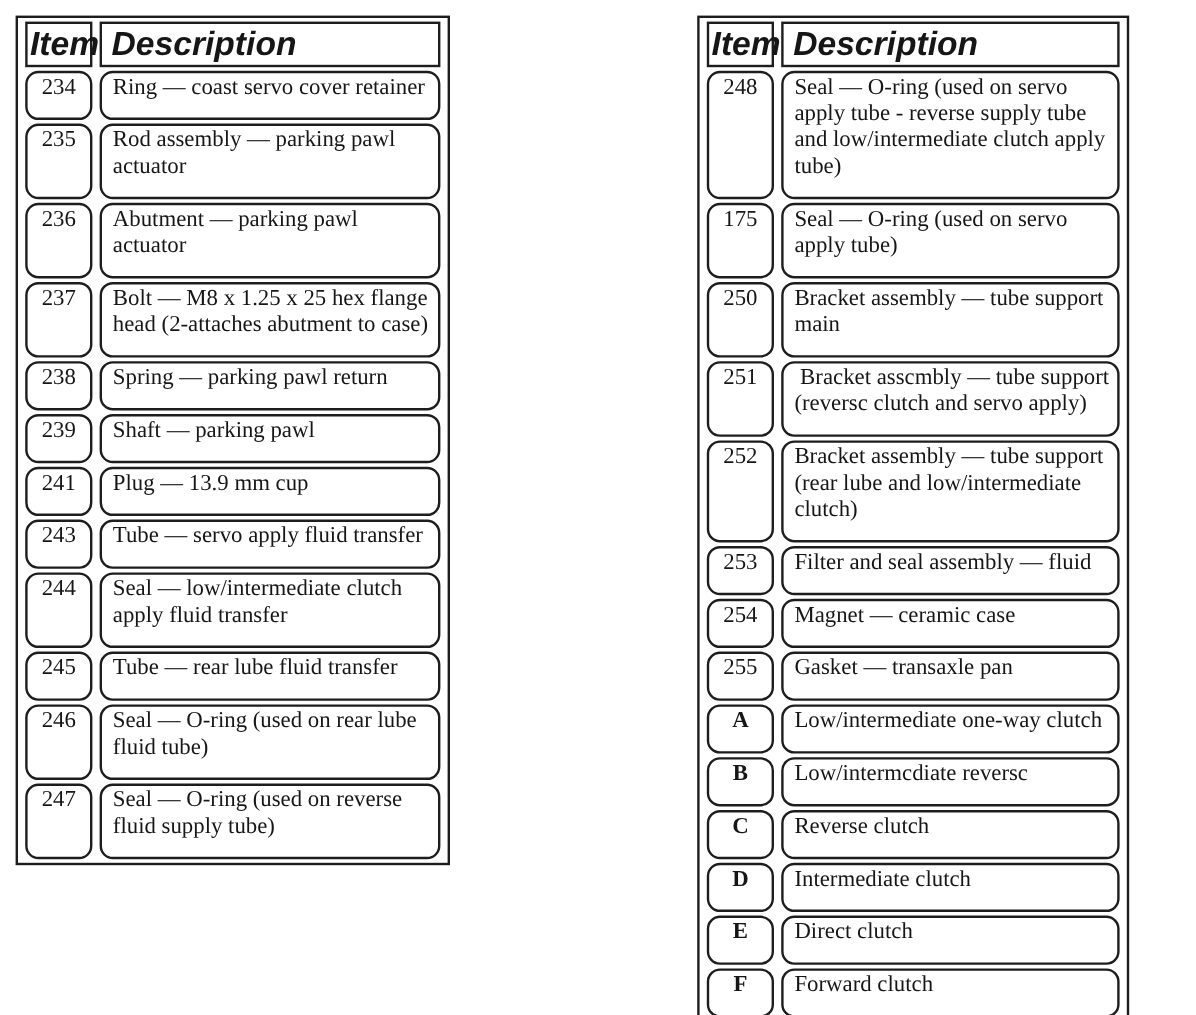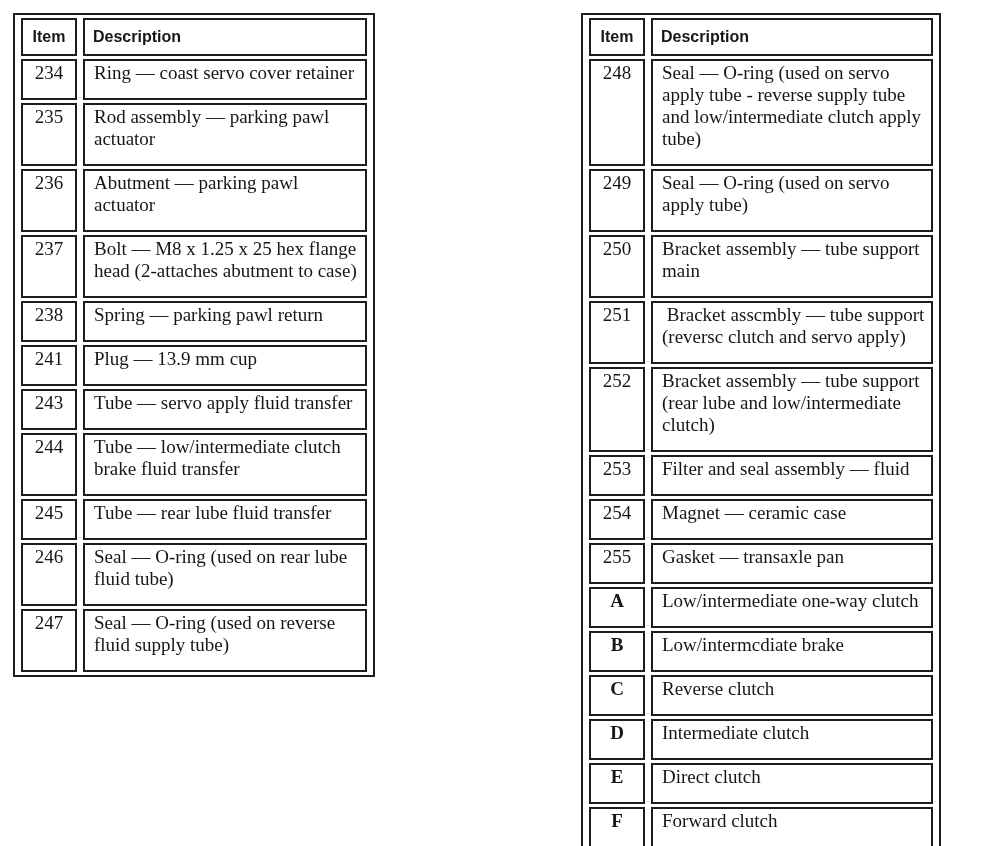--- a/index.html
+++ b/index.html
@@ -33,31 +33,33 @@
   col.item-col { width: 56px; }
 
   th, td {
     border: 2px solid #1d1d1d;
     vertical-align: top;
     background: #ffffff;
   }
   th {
     font-family: "Liberation Sans", sans-serif;
     font-weight: bold;
-    font-size: 16px;
+    font-size: 28px;
     line-height: 27px;
     padding: 3px 4px 4px 4px;
     text-align: left;
+    font-style: italic;
   }
   th.item-cell { text-align: center; padding-left: 2px; padding-right: 2px; }
   th.desc-cell { padding-left: 8px; }
 
   td {
     font-size: 19px;
     line-height: 22px;
+    border-radius: 11px;
   }
   td.item-cell {
     text-align: center;
     padding: 1px 2px 2px 2px;
   }
   td.item-cell.letter { font-weight: bold; }
   td.desc-cell {
     padding: 1px 5px 14px 9px;
     white-space: pre-wrap;
   }
@@ -94,30 +96,34 @@
           </tr>
           <tr>
             <td class="item-cell">237</td>
             <td class="desc-cell">Bolt — M8 x 1.25 x 25 hex flange head (2-attaches abutment to case)</td>
           </tr>
           <tr>
             <td class="item-cell">238</td>
             <td class="desc-cell">Spring — parking pawl return</td>
           </tr>
           <tr>
+            <td class="item-cell">239</td>
+            <td class="desc-cell">Shaft — parking pawl</td>
+          </tr>
+          <tr>
             <td class="item-cell">241</td>
             <td class="desc-cell">Plug — 13.9 mm cup</td>
           </tr>
           <tr>
             <td class="item-cell">243</td>
             <td class="desc-cell">Tube — servo apply fluid transfer</td>
           </tr>
           <tr>
             <td class="item-cell">244</td>
-            <td class="desc-cell">Tube — low/intermediate clutch brake fluid transfer</td>
+            <td class="desc-cell">Seal — low/intermediate clutch apply fluid transfer</td>
           </tr>
           <tr>
             <td class="item-cell">245</td>
             <td class="desc-cell">Tube — rear lube fluid transfer</td>
           </tr>
           <tr>
             <td class="item-cell">246</td>
             <td class="desc-cell">Seal — O-ring (used on rear lube fluid tube)</td>
           </tr>
           <tr>
@@ -139,21 +145,21 @@
           <th class="item-cell">Item</th>
           <th class="desc-cell">Description</th>
         </tr>
       </thead>
       <tbody>
           <tr>
             <td class="item-cell">248</td>
             <td class="desc-cell">Seal — O-ring (used on servo apply tube - reverse supply tube and low/intermediate clutch apply tube)</td>
           </tr>
           <tr>
-            <td class="item-cell">249</td>
+            <td class="item-cell">175</td>
             <td class="desc-cell">Seal — O-ring (used on servo apply tube)</td>
           </tr>
           <tr>
             <td class="item-cell">250</td>
             <td class="desc-cell">Bracket assembly — tube support main</td>
           </tr>
           <tr>
             <td class="item-cell">251</td>
             <td class="desc-cell"> Bracket asscmbly — tube support (reversc clutch and servo apply)</td>
           </tr>
@@ -172,21 +178,21 @@
           <tr>
             <td class="item-cell">255</td>
             <td class="desc-cell">Gasket — transaxle pan</td>
           </tr>
           <tr>
             <td class="item-cell letter">A</td>
             <td class="desc-cell">Low/intermediate one-way clutch</td>
           </tr>
           <tr>
             <td class="item-cell letter">B</td>
-            <td class="desc-cell">Low/intermcdiate brake</td>
+            <td class="desc-cell">Low/intermcdiate reversc</td>
           </tr>
           <tr>
             <td class="item-cell letter">C</td>
             <td class="desc-cell">Reverse clutch</td>
           </tr>
           <tr>
             <td class="item-cell letter">D</td>
             <td class="desc-cell">Intermediate clutch</td>
           </tr>
           <tr>

